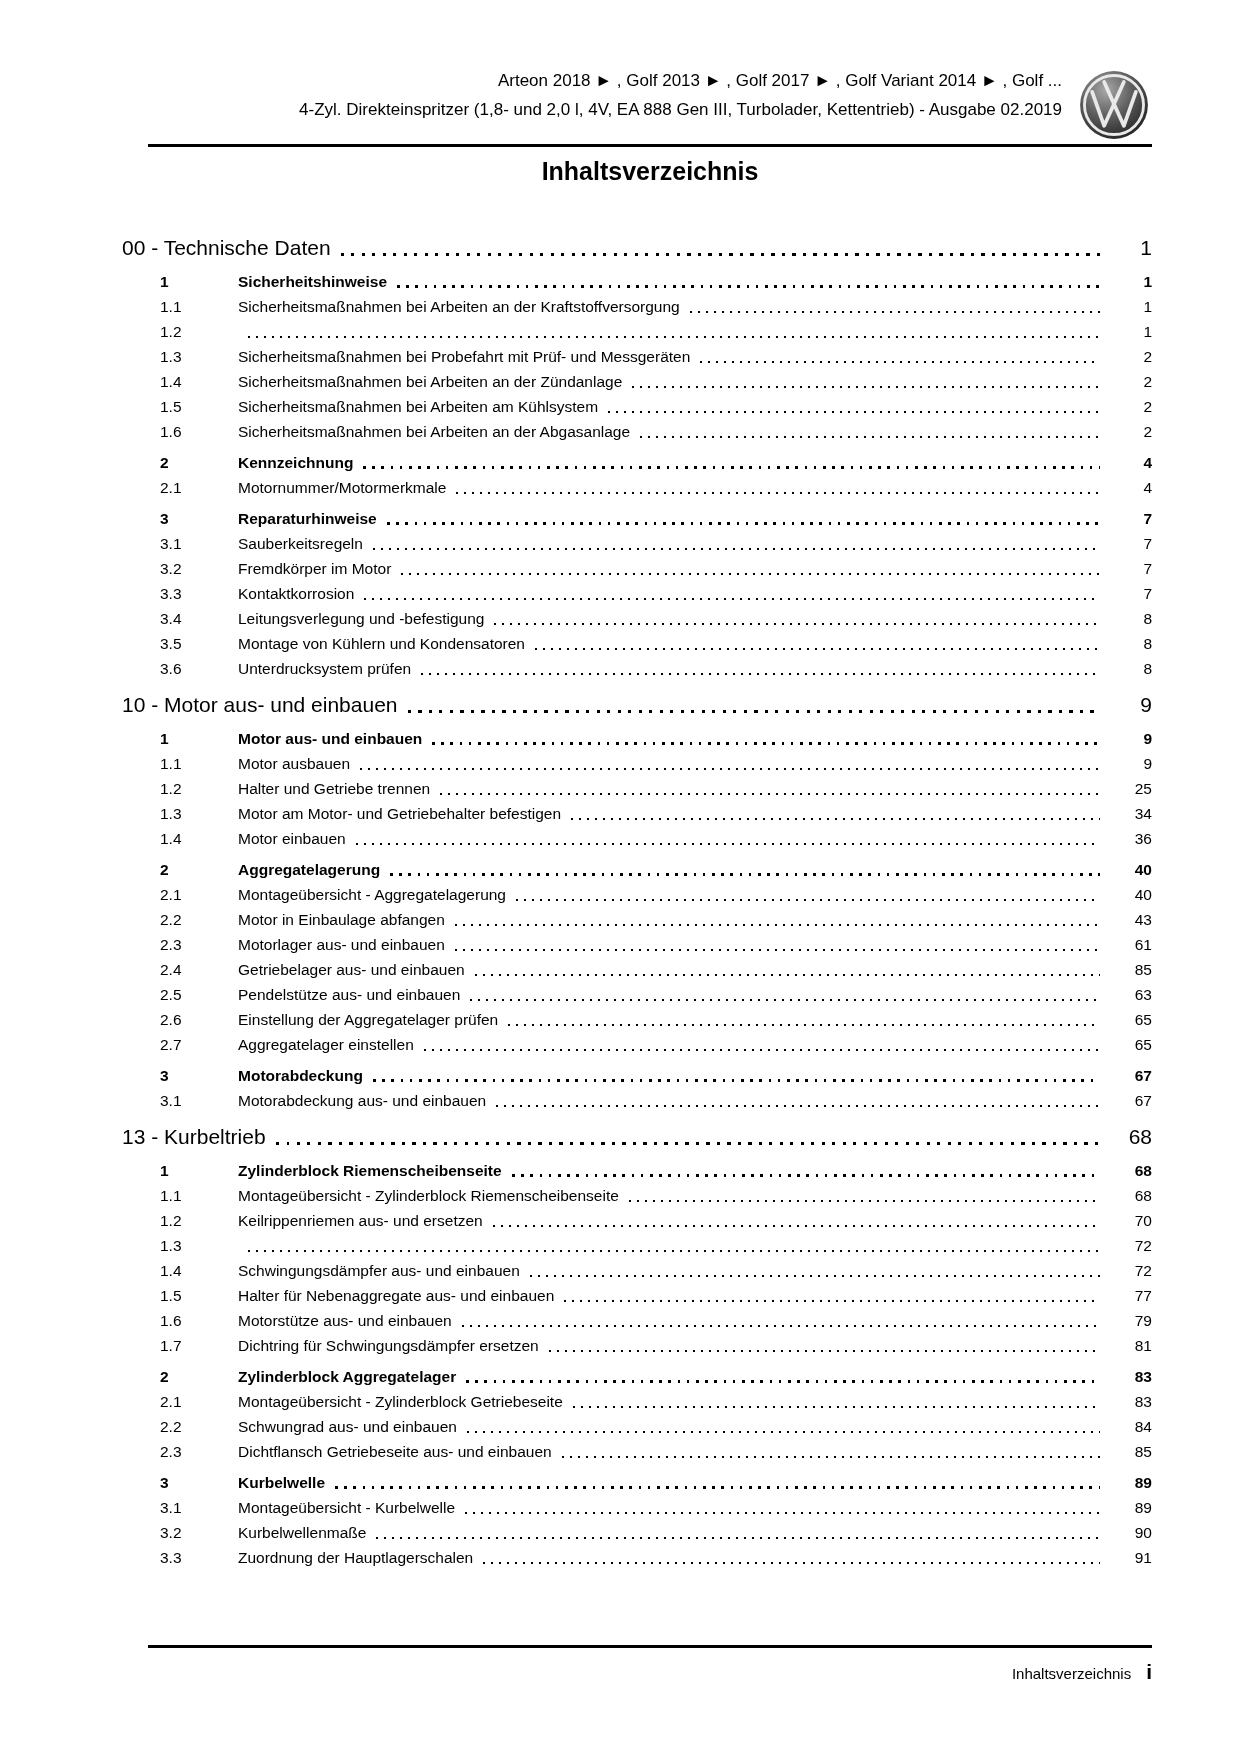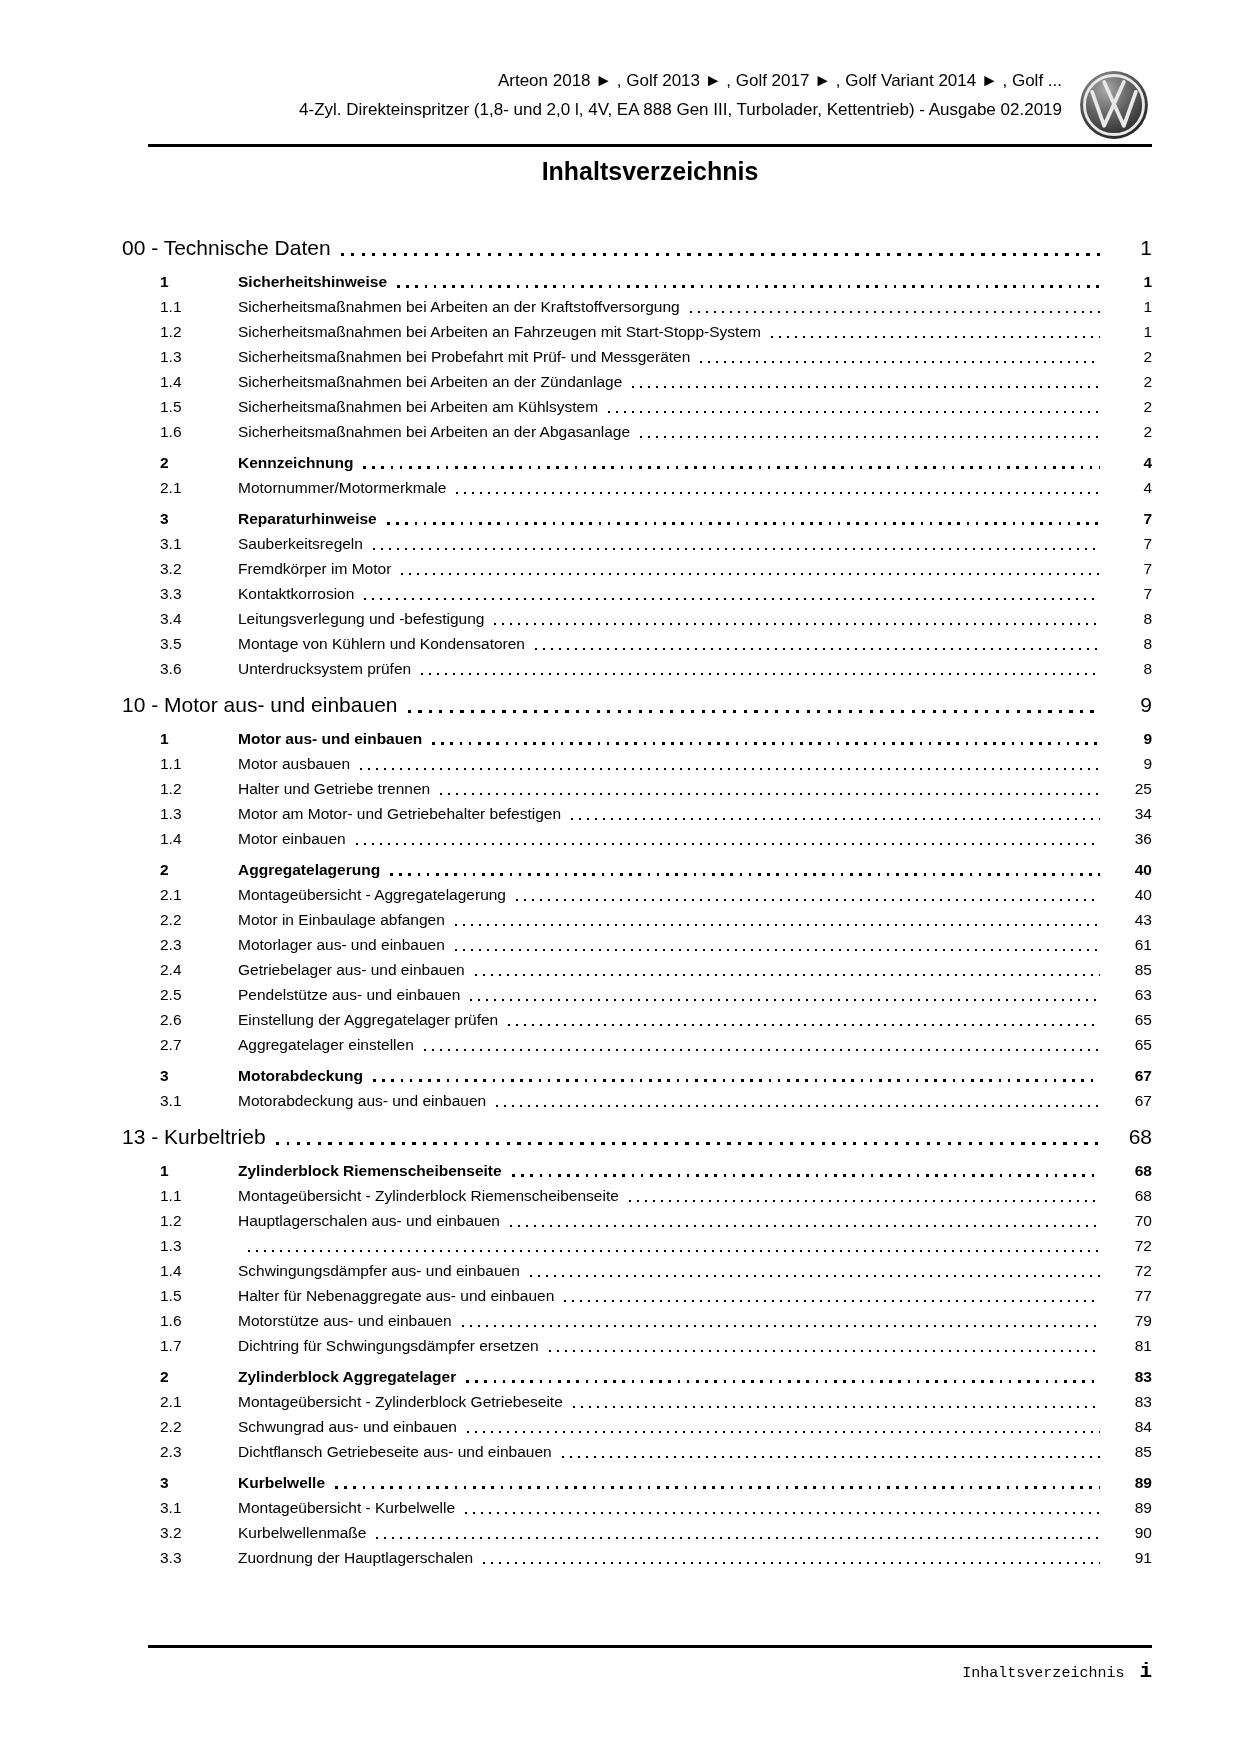--- a/index.html
+++ b/index.html
@@ -100,21 +100,20 @@
     width: 1004px;
     height: 3px;
     background: #000;
   }
   .footer {
     position: absolute;
     top: 1660px;
     left: 148px;
     width: 1004px;
     text-align: right;
-    font-family: Liberation Mono, monospace;
   }
   .footer .footer-label { font-size: 15px; vertical-align: baseline; }
   .footer .footer-page { font-size: 21px; font-weight: bold; margin-left: 15px; vertical-align: baseline; }
 </style>
 </head>
 <body>
 
 <div class="page">
 
   <div class="header-text">
@@ -153,21 +152,20 @@
         <span class="page-num">1</span>
       </div>
       <div class="row l2">
         <span class="num">1.1</span>
         <span class="title">Sicherheitsmaßnahmen bei Arbeiten an der Kraftstoffversorgung</span>
         <div class="leader"></div>
         <span class="page-num">1</span>
       </div>
       <div class="row l2">
         <span class="num">1.2</span>
-        <span class="title">Sicherheitsmaßnahmen bei Arbeiten an Fahrzeugen mit Start-Stopp-System</span>
         <div class="leader"></div>
         <span class="page-num">1</span>
       </div>
       <div class="row l2">
         <span class="num">1.3</span>
         <span class="title">Sicherheitsmaßnahmen bei Probefahrt mit Prüf- und Messgeräten</span>
         <div class="leader"></div>
         <span class="page-num">2</span>
       </div>
       <div class="row l2">
@@ -349,21 +347,21 @@
         <span class="page-num">68</span>
       </div>
       <div class="row l2">
         <span class="num">1.1</span>
         <span class="title">Montageübersicht - Zylinderblock Riemenscheibenseite</span>
         <div class="leader"></div>
         <span class="page-num">68</span>
       </div>
       <div class="row l2">
         <span class="num">1.2</span>
-        <span class="title">Hauptlagerschalen aus- und einbauen</span>
+        <span class="title">Keilrippenriemen aus- und ersetzen</span>
         <div class="leader"></div>
         <span class="page-num">70</span>
       </div>
       <div class="row l2">
         <span class="num">1.3</span>
         <div class="leader"></div>
         <span class="page-num">72</span>
       </div>
       <div class="row l2">
         <span class="num">1.4</span>

